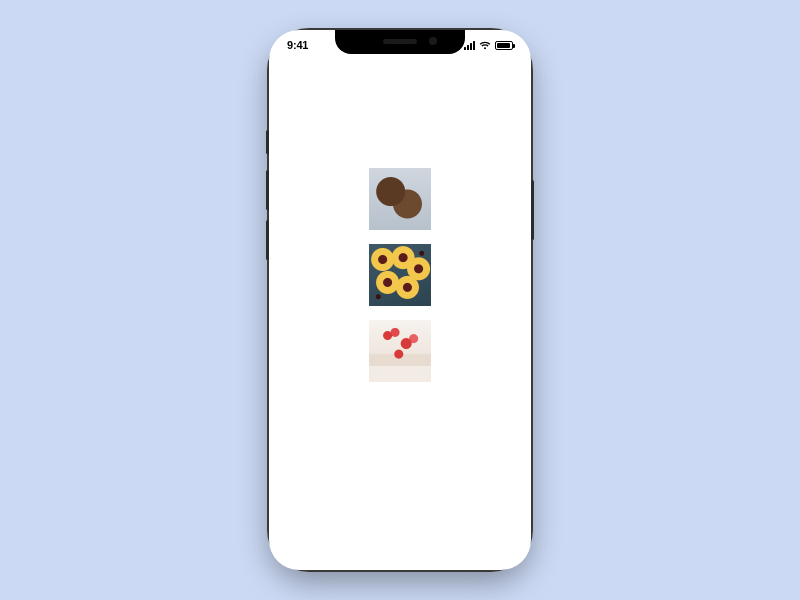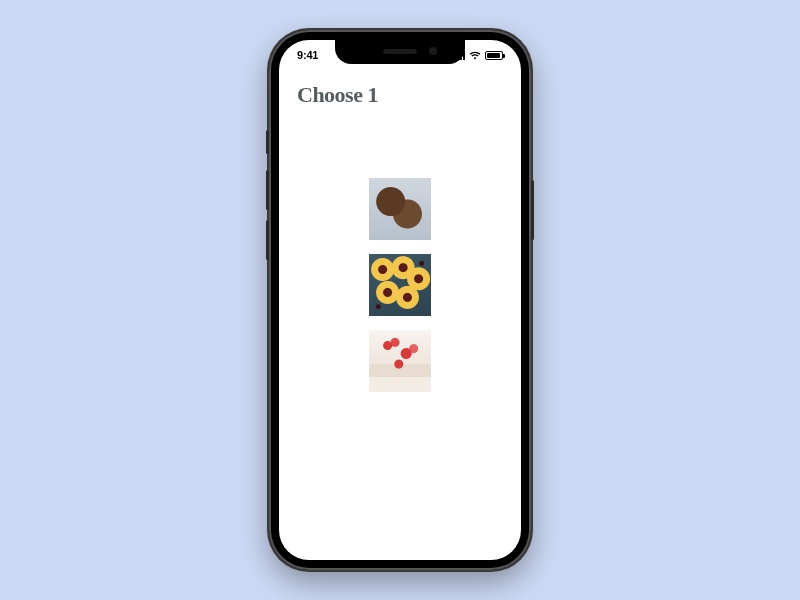--- a/index.html
+++ b/index.html
@@ -13,21 +13,21 @@
       font-family: -apple-system, BlinkMacSystemFont, "Segoe UI", Helvetica, Arial, sans-serif;
     }
 
     
     .phone {
       position: relative;
       width: 262px;
       height: 540px;
       background: #000;
       border-radius: 40px;
-      padding: 10px;
+      padding: 0;
       box-shadow:
         0 0 0 2px #3a3a3a,
         0 12px 30px rgba(0,0,0,0.35),
         inset 0 0 0 2px #555;
     }
 
     
     .side-btn {
       position: absolute;
       background: #2a2a2a;
@@ -211,21 +211,20 @@
             <path d="M6 8.2a1 1 0 1 0 0-2 1 1 0 0 0 0 2zM2.4 4.6a5.2 5.2 0 0 1 7.2 0l-1 1a3.8 3.8 0 0 0-5.2 0l-1-1zM.6 2.8a7.8 7.8 0 0 1 10.8 0l-1 1a6.4 6.4 0 0 0-8.8 0l-1-1z" fill="#000"></path>
           </svg>
         </div>
         <div class="battery">
           <div class="fill"></div>
         </div>
       </div>
     </div>
 
     <div class="content">
-      <h1 class="page-title">Choose 1</h1>
 
       <div class="options">
         <div class="option thumb-cookies"></div>
         <div class="option thumb-tarts"></div>
         <div class="option thumb-parfait"></div>
       </div>
     </div>
   </div>
 </div>
 

